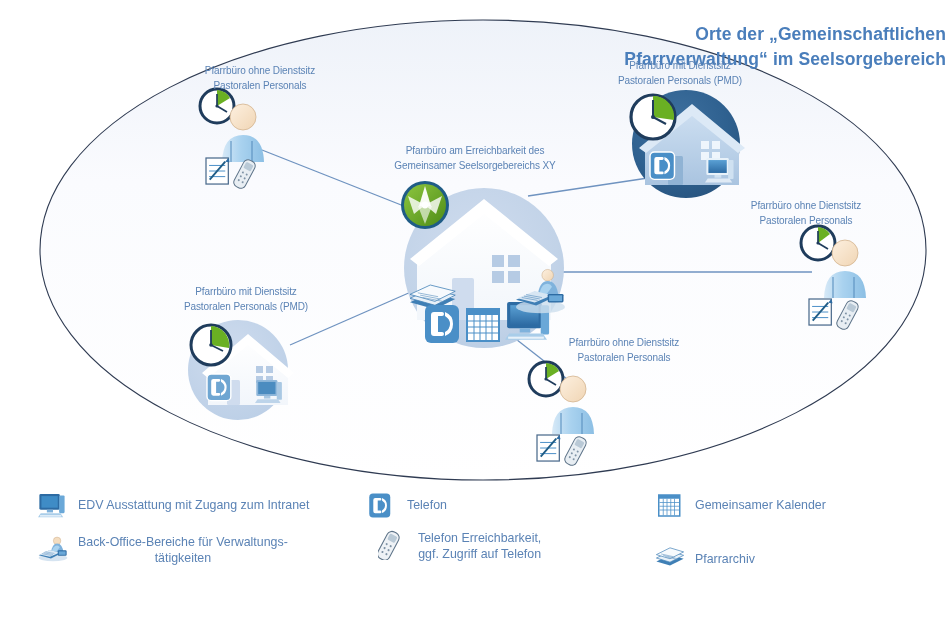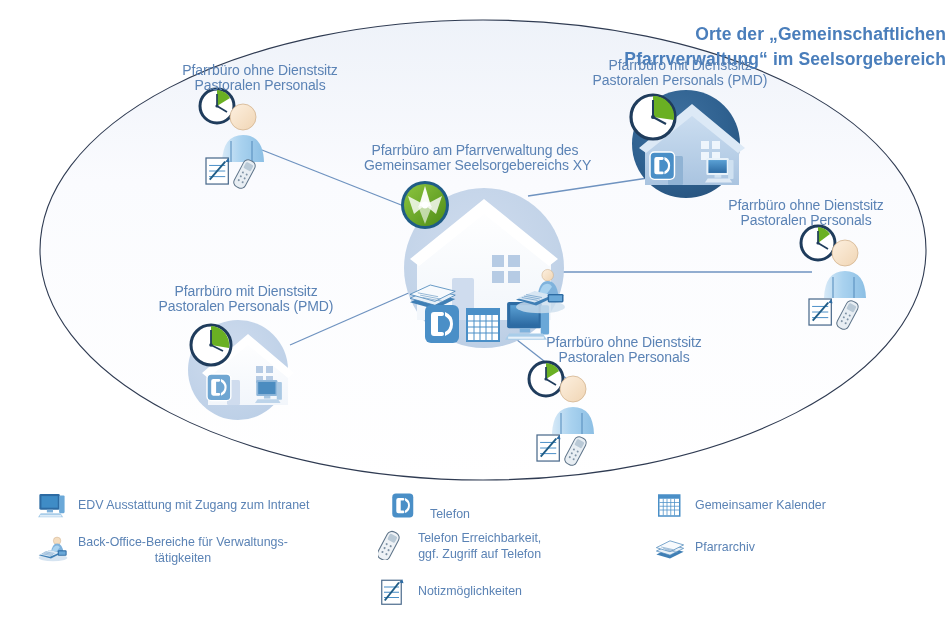--- a/index.html
+++ b/index.html
@@ -7,21 +7,21 @@
     width:946px;height:625px;
     background:#ffffff;
     font-family:"Liberation Sans", sans-serif;
     overflow:hidden;
     position:relative;
   }
   #stage{position:absolute;left:0;top:0;width:946px;height:625px;}
   .lbl{
     position:absolute;
     color:#5b83b5;
-    font-size:14px;
+    font-size:10px;
     line-height:15px;
     text-align:center;
     white-space:nowrap;
     letter-spacing:-0.1px;
   }
   .title{
     position:absolute;
     left:0;right:0;top:22px;
     text-align:right;
     color:#4a7ebb;
@@ -386,21 +386,21 @@
     <div>Pfarrbüro ohne Dienstsitz</div>
     <div>Pastoralen Personals</div>
   </div>
 
   <div class="lbl" style="left:585px;top:58px;width:190px;">
     <div>Pfarrbüro mit Dienstsitz</div>
     <div>Pastoralen Personals (PMD)</div>
   </div>
 
   <div class="lbl" style="left:364px;top:143px;width:222px;">
-    <div>Pfarrbüro am Pfarrverwaltung des</div>
+    <div>Pfarrbüro am Erreichbarkeit des</div>
     <div>Gemeinsamer Seelsorgebereichs XY</div>
   </div>
 
   <div class="lbl" style="left:716px;top:198px;width:180px;">
     <div>Pfarrbüro ohne Dienstsitz</div>
     <div>Pastoralen Personals</div>
   </div>
 
   <div class="lbl" style="left:146px;top:284px;width:200px;">
     <div>Pfarrbüro mit Dienstsitz</div>
@@ -443,21 +443,21 @@
         </g>
         <rect x="29" y="22" width="13" height="8" rx="1.5" fill="#2d6ba3"></rect>
         <rect x="30.5" y="23.5" width="10" height="5" fill="#6aa8d8"></rect>
       </svg>
       <div class="lgtxt two">
         <div>Back-Office-Bereiche für Verwaltungs-</div>
         <div>tätigkeiten</div>
       </div>
     </div>
 
-    <div class="lgitem" style="left:390px;top:4px;align-items:flex-end;">
+    <div class="lgitem" style="left:367px;top:4px;">
       <svg class="lgicon" viewBox="0 0 40 40">
         <rect x="3" y="2" width="28" height="32" rx="5" fill="#4a8fc7"></rect>
         <path d="M11 8 h6.5 a1,1 0 0 1 0,3.4 h-3.2 v13.4 h3.2 a1,1 0 0 1 0,3.4 h-6.5 a2.6,2.6 0 0 1 -2.6,-2.6 v-15 a2.6,2.6 0 0 1 2.6,-2.6 z" fill="#ffffff"></path>
         <path d="M20 8 q6.6 2.6 6.6 10 q0 7.5 -6.6 10 v-3.4 q4.1,-2.5 4.1,-6.6 q0,-4.1 -4.1,-6.6 z" fill="#ffffff"></path>
       </svg>
       <div class="lgtxt">
         <div>Telefon</div>
       </div>
     </div>
 
@@ -475,56 +475,41 @@
               <circle cx="11.5" cy="31" r="1.4"></circle>
           </g>
         </g>
       </svg>
       <div class="lgtxt two">
         <div>Telefon Erreichbarkeit,</div>
         <div>ggf. Zugriff auf Telefon</div>
       </div>
     </div>
 
-    <div class="lgitem" style="left:378px;top:90px;">
-      <svg class="lgicon" viewBox="0 0 40 40">
-        <rect x="5" y="3" width="26" height="32" fill="#ffffff" stroke="#4a6a8c" stroke-width="1.6"></rect>
-        <g stroke="#4a8fc7" stroke-width="1.4">
-          <line x1="8" y1="12" x2="28" y2="12"></line>
-            <line x1="8" y1="19" x2="28" y2="19"></line>
-          <line x1="8" y1="26" x2="28" y2="26"></line>
-        </g>
-        <path d="M9 30 L28 6" stroke="#1f5c86" stroke-width="2.6"></path>
-        <path d="M28 6 l4.5,-4.5 l1.5,5.5 z" fill="#2d6ba3"></path>
-      </svg>
-      <div class="lgtxt">
-        <div>Notizmöglichkeiten</div>
-      </div>
-    </div>
 
     <div class="lgitem" style="left:655px;top:4px;">
       <svg class="lgicon" viewBox="0 0 40 40">
         <rect x="4" y="3" width="30" height="30" fill="#4a8fc7"></rect>
         <rect x="6" y="9" width="26" height="22" fill="#ffffff"></rect>
         <g stroke="#4a8fc7" stroke-width="1">
           <line x1="6" y1="14" x2="32" y2="14"></line>
             <line x1="6" y1="19" x2="32" y2="19"></line>
           <line x1="6" y1="24" x2="32" y2="24"></line>
           <line x1="11" y1="9" x2="11" y2="31"></line>
             <line x1="16" y1="9" x2="16" y2="31"></line>
           <line x1="21" y1="9" x2="21" y2="31"></line>
             <line x1="26" y1="9" x2="26" y2="31"></line>
         </g>
       </svg>
       <div class="lgtxt">
         <div>Gemeinsamer Kalender</div>
       </div>
     </div>
 
-    <div class="lgitem" style="left:655px;top:46px;">
+    <div class="lgitem" style="left:655px;top:53px;align-items:center;">
       <svg class="lgicon" viewBox="0 0 44 40">
         <polygon points="2,28 22,18 42,24 22,34" fill="#3f7fb5"></polygon>
         <polygon points="2,23 22,13 42,19 22,29" fill="#e9f1f8" stroke="#3f7fb5" stroke-width="1"></polygon>
         <polygon points="2,18 22,8 42,14 22,24" fill="#f7fafd" stroke="#3f7fb5" stroke-width="1"></polygon>
         <g stroke="#6f9dc6" stroke-width="0.9">
           <line x1="9" y1="17" x2="27" y2="21"></line>
           <line x1="12" y1="19" x2="30" y2="23"></line>
           <line x1="15" y1="21" x2="33" y2="25"></line>
         </g>
       </svg>

